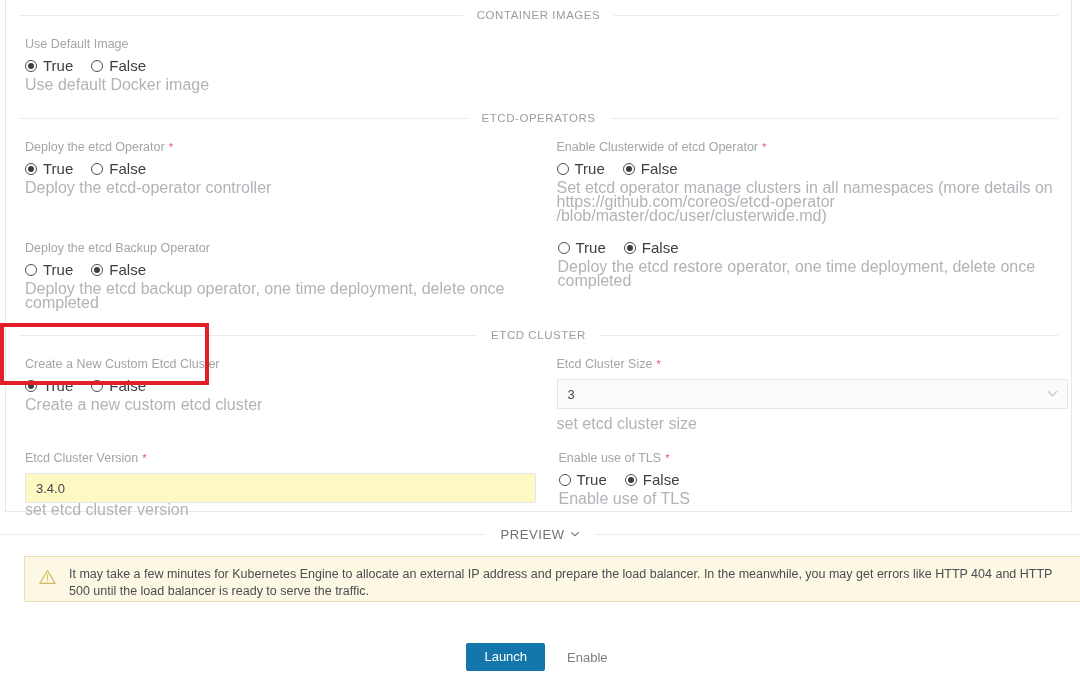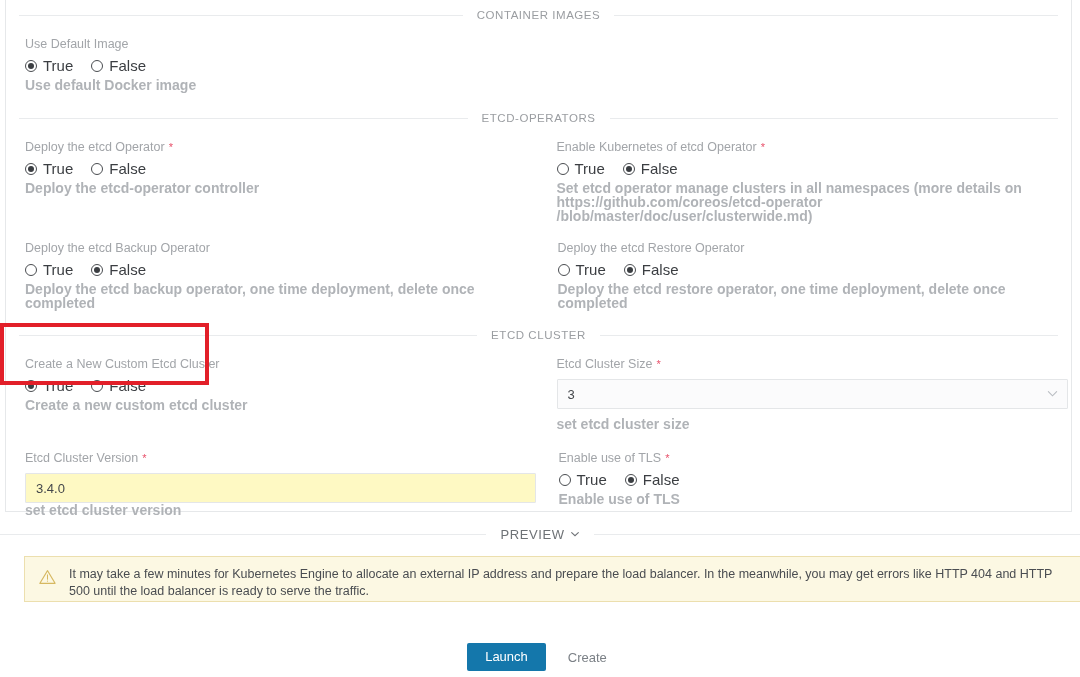--- a/index.html
+++ b/index.html
@@ -50,21 +50,21 @@
     width: 12px; height: 12px; border-radius: 50%;
     border: 1px solid #4a4d51; background: #fff;
     display: inline-block; position: relative; flex: none;
   }
   .rb.on::after {
     content: ""; position: absolute; left: 2px; top: 2px;
     width: 6px; height: 6px; border-radius: 50%; background: #3b3e42;
   }
   .rlabel { font-size: 15px; color: #3b3e42; margin-left: 6px; line-height: 14px; }
 
-  .help { font-size: 14px; color: #b0b3b7; line-height: 14px; font-weight: bold; }
+  .help { font-size: 16px; color: #b0b3b7; line-height: 14px; }
 
   .text-input {
     width: 511px; height: 30px;
     border: 1px solid #e4e6e8;
     background: #fef9c3;
     font-size: 13px; color: #44474b;
     padding: 0 10px;
     border-radius: 1px;
     margin-bottom: 0;
     font-family: "Liberation Sans", sans-serif;
@@ -190,21 +190,21 @@
               <span class="rb"></span>
               <span class="rlabel">False</span>
             </span>
           </div>
           <div class="help">Deploy the etcd-operator controller</div>
         </div>
       </div>
       <div class="col">
         <div class="field">
           <div class="flabel">
-            <span>Enable Kubernetes of etcd Operator</span><span class="req">*</span>
+            <span>Enable Clusterwide of etcd Operator</span><span class="req">*</span>
           </div>
           <div class="radio-group">
             <span class="radio-opt">
               <span class="rb"></span>
               <span class="rlabel">True</span>
             </span>
             <span class="radio-opt">
               <span class="rb on"></span>
               <span class="rlabel">False</span>
             </span>
@@ -226,21 +226,20 @@
             <span class="radio-opt">
               <span class="rb on"></span>
               <span class="rlabel">False</span>
             </span>
           </div>
           <div class="help">Deploy the etcd backup operator, one time deployment, delete once completed</div>
         </div>
       </div>
       <div class="col">
         <div class="field" style="padding-top:18px;">
-          <div class="flabel"><span>Deploy the etcd Restore Operator</span></div>
           <div class="radio-group">
             <span class="radio-opt">
               <span class="rb"></span>
               <span class="rlabel">True</span>
             </span>
             <span class="radio-opt">
               <span class="rb on"></span>
               <span class="rlabel">False</span>
             </span>
           </div>
@@ -343,16 +342,16 @@
         <path d="M10 1.5 L19 16.5 L1 16.5 Z" fill="none" stroke="#d6b860" stroke-width="1.2" stroke-linejoin="round"></path>
         <path d="M10 6.5 L10 11.5" stroke="#d6b860" stroke-width="1.2" stroke-linecap="round"></path>
         <circle cx="10" cy="13.8" r="0.75" fill="#d6b860"></circle>
       </svg>
     </span>
     <div class="warn-text">It may take a few minutes for Kubernetes Engine to allocate an external IP address and prepare the load balancer. In the meanwhile, you may get errors like HTTP 404 and HTTP 500 until the load balancer is ready to serve the traffic.</div>
   </div>
 
   <div class="actions">
     <button class="btn-launch">Launch</button>
-    <button class="btn-cancel">Create</button>
+    <button class="btn-cancel">Enable</button>
   </div>
 
 </div>
 
 </body></html>

